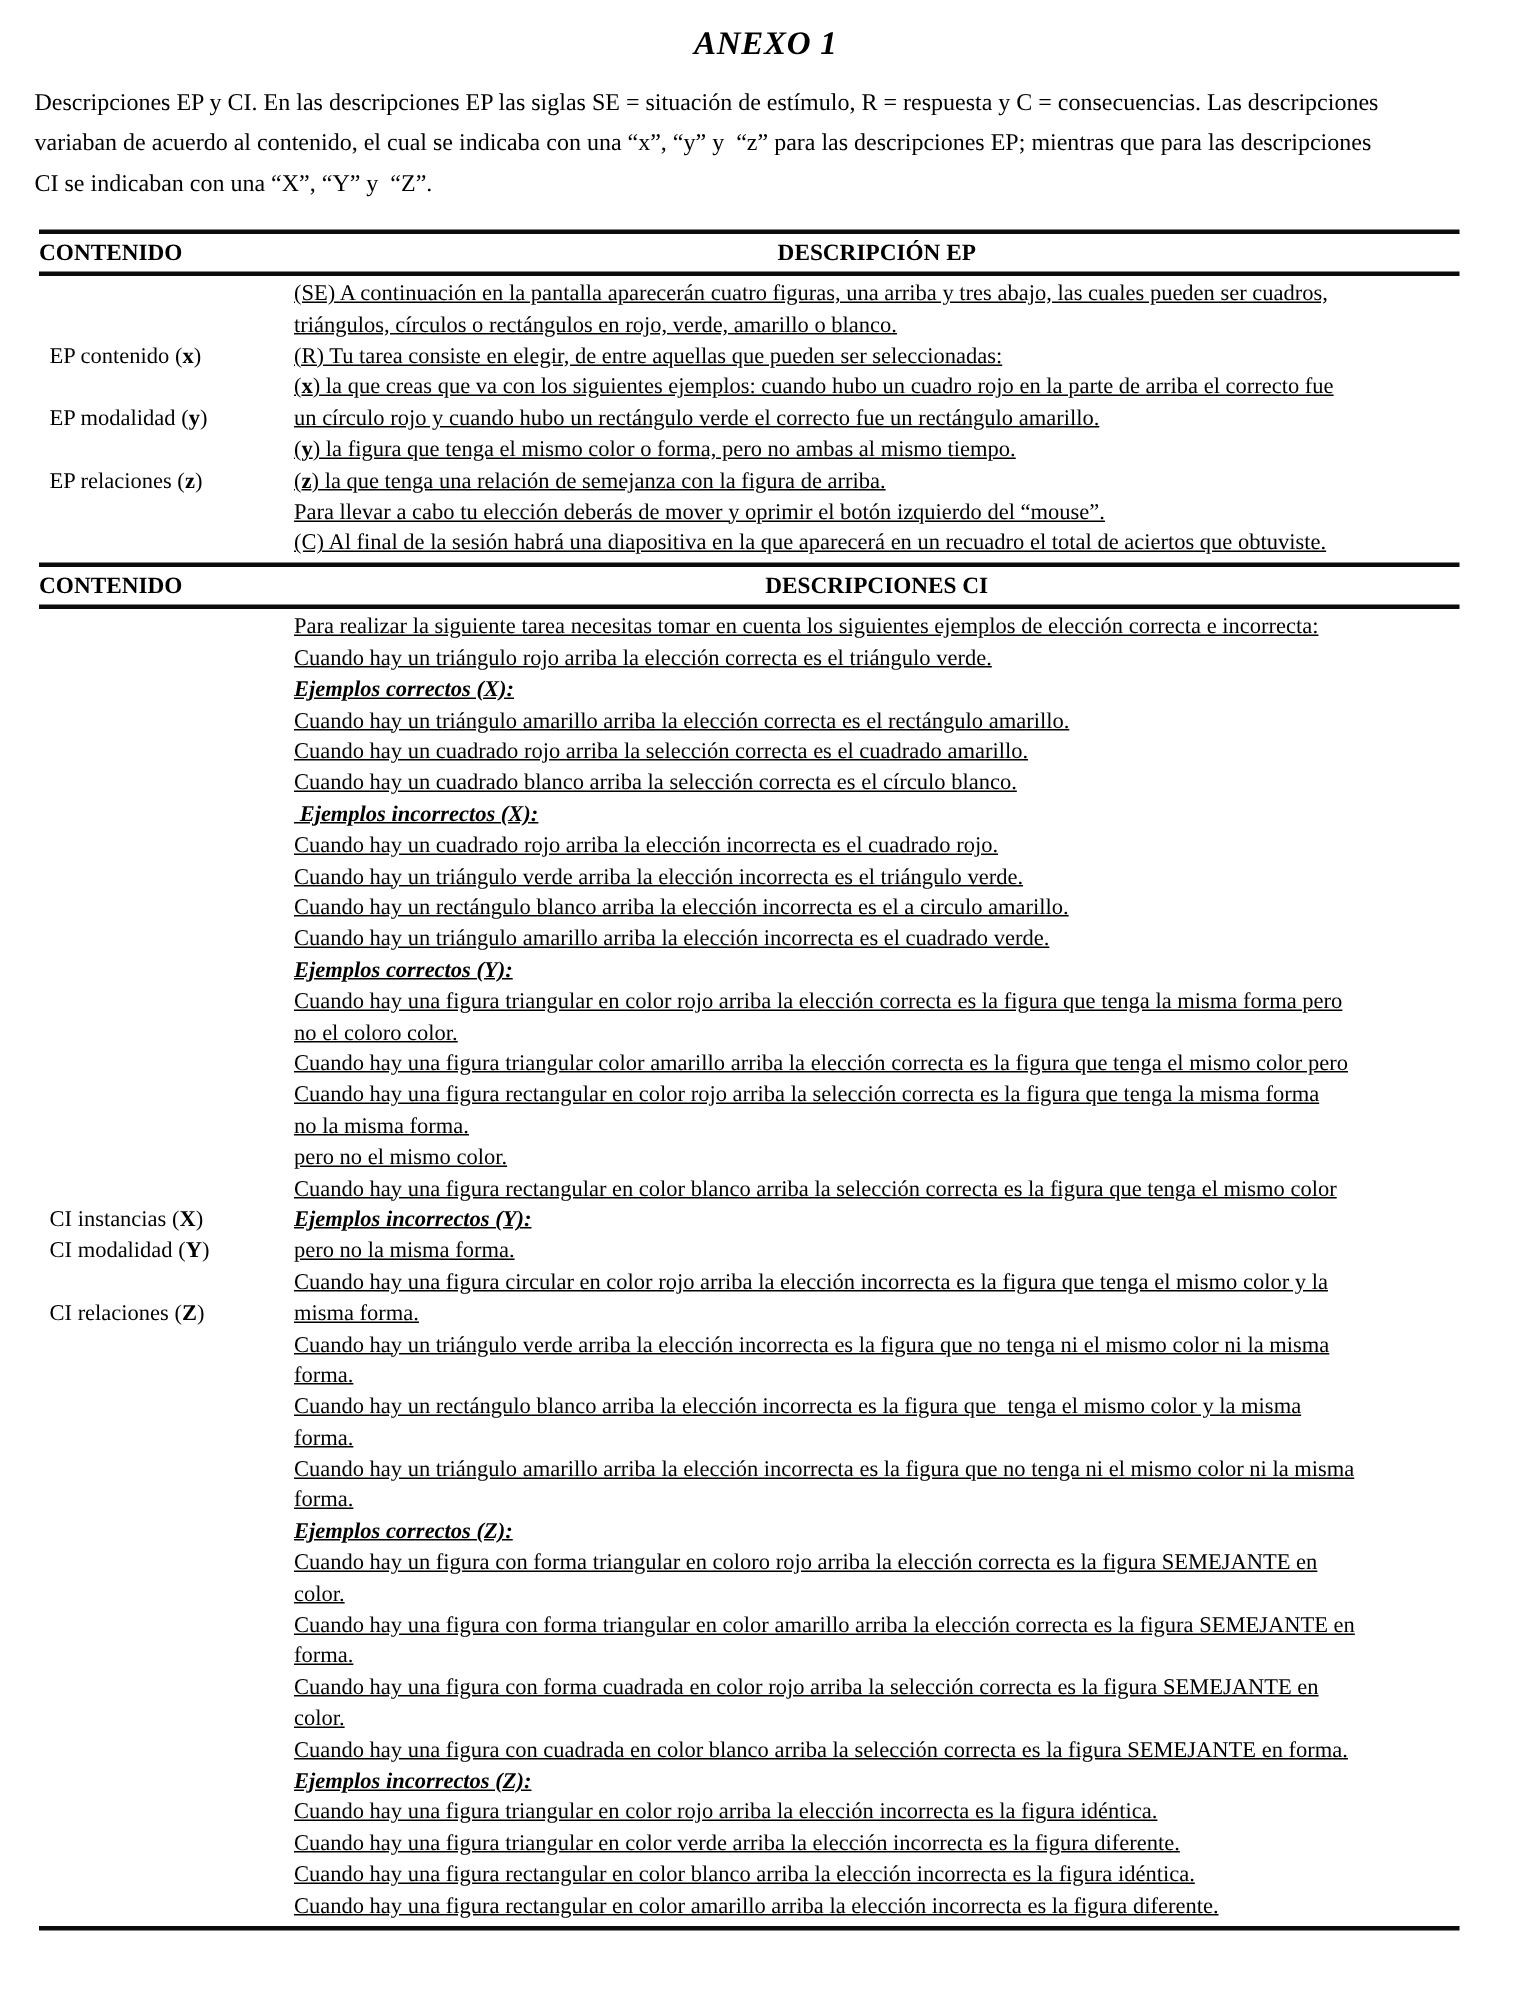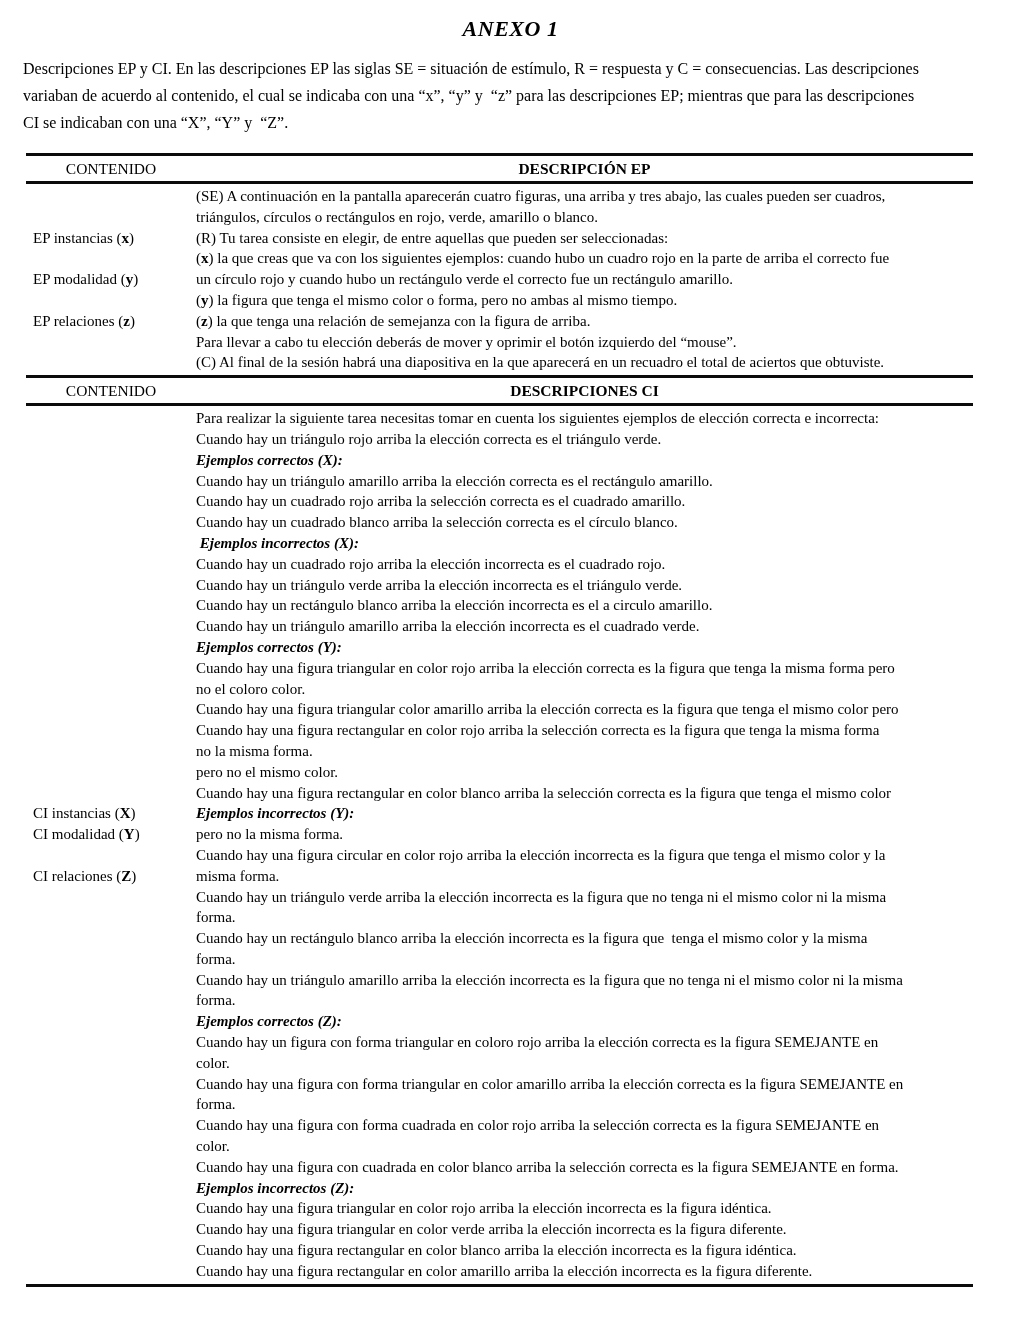--- a/index.html
+++ b/index.html
@@ -40,22 +40,21 @@
     height: 3px;
     background: #0b0b0b;
   }
   .header-row {
     display: flex;
     align-items: center;
     padding: 4px 0 3px 0;
   }
   .header-col1 {
     width: 170px;
-    text-align: center;
-    font-weight: normal;
+    font-weight: bold;
     font-size: 15.5px;
   }
   .header-col2 {
     flex: 1;
     text-align: center;
     font-weight: bold;
     font-size: 15.5px;
   }
   .content-row {
     display: flex;
@@ -68,20 +67,21 @@
   }
   .side-label {
     position: absolute;
     left: 7px;
     white-space: pre;
     line-height: 20.8px;
   }
   .sec-lines {
     flex: 1;
     min-width: 0;
+    text-decoration: underline;
   }
   .tline {
     line-height: 20.8px;
     white-space: pre;
   }
   .b  { font-weight: bold; }
   .bi { font-weight: bold; font-style: italic; }
 </style>
 </head>
 <body>
@@ -97,21 +97,21 @@
 <div class="anexo-table">
 
   <div class="rule"></div>
   <div class="header-row">
     <div class="header-col1">CONTENIDO</div>
     <div class="header-col2">DESCRIPCIÓN EP</div>
   </div>
   <div class="rule"></div>
   <div class="content-row">
     <div class="sec-labels">
-        <div class="side-label" style="top: 41.6px;"><span>EP instancias (</span><span class="b">x</span><span>)</span></div>
+        <div class="side-label" style="top: 41.6px;"><span>EP contenido (</span><span class="b">x</span><span>)</span></div>
         <div class="side-label" style="top: 83.2px;"><span>EP modalidad (</span><span class="b">y</span><span>)</span></div>
         <div class="side-label" style="top: 124.8px;"><span>EP relaciones (</span><span class="b">z</span><span>)</span></div>
       </div>
     <div class="sec-lines">
         <div class="tline"><span>(SE) A continuación en la pantalla aparecerán cuatro figuras, una arriba y tres abajo, las cuales pueden ser cuadros,</span></div>
         <div class="tline"><span>triángulos, círculos o rectángulos en rojo, verde, amarillo o blanco.</span></div>
         <div class="tline"><span>(R) Tu tarea consiste en elegir, de entre aquellas que pueden ser seleccionadas:</span></div>
         <div class="tline"><span>(</span><span class="b">x</span><span>) la que creas que va con los siguientes ejemplos: cuando hubo un cuadro rojo en la parte de arriba el correcto fue</span></div>
         <div class="tline"><span>un círculo rojo y cuando hubo un rectángulo verde el correcto fue un rectángulo amarillo.</span></div>
         <div class="tline"><span>(</span><span class="b">y</span><span>) la figura que tenga el mismo color o forma, pero no ambas al mismo tiempo.</span></div>

